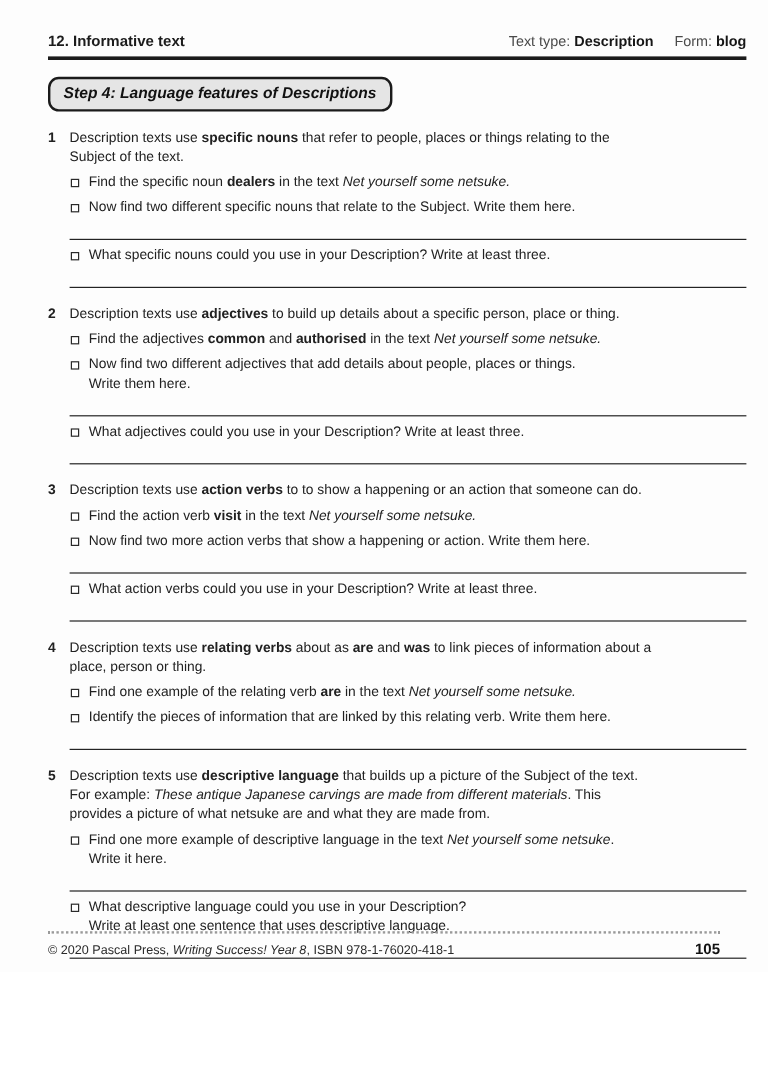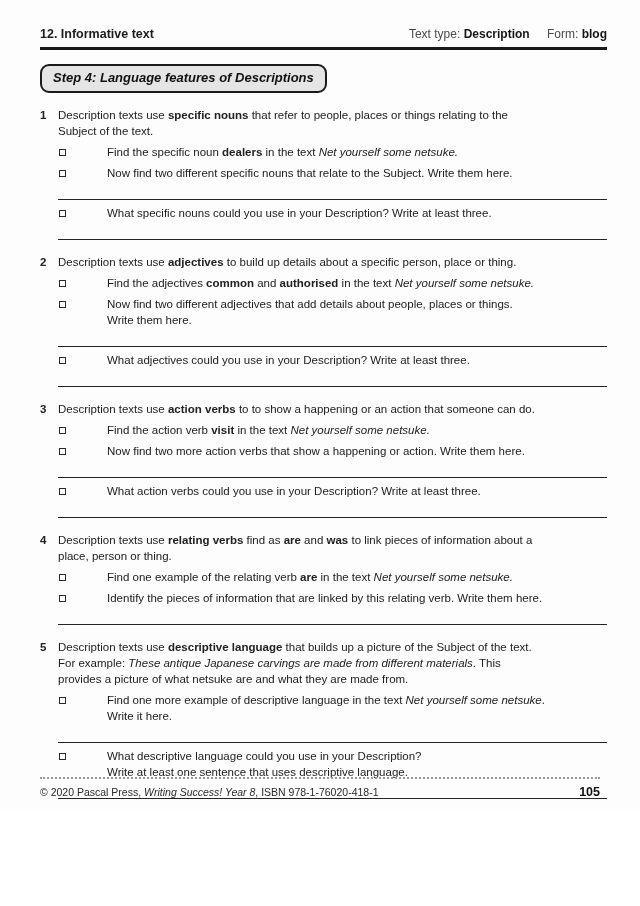--- a/index.html
+++ b/index.html
@@ -5,21 +5,21 @@
   html,body { margin:0; padding:0; background:#ffffff; }
   .page {
     position: relative;
     width: 640px; height: 810px;
     box-sizing: border-box;
     background: #fdfdfd;
     color: #212121;
     font-family: "Liberation Sans", "DejaVu Sans", sans-serif;
     font-size: 11.5px;
     line-height: 16px;
-    padding: 26px 33px 0 40px;
+    padding: 26px 18px 0 40px;
     overflow: hidden;
   }
   .b { font-weight: bold; }
   .i { font-style: italic; }
 
   
   .header-row { display:flex; justify-content:space-between; align-items:baseline; }
   .header-title { font-size:12.5px; font-weight:bold; color:#1c1c1c; }
   .header-meta { font-size:12px; color:#4a4a4a; }
   .header-meta .meta-pair { margin-left:14px; }
@@ -38,21 +38,21 @@
     font-weight:bold;
     color:#111;
     font-style:italic;
   }
 
   
   .qsection { margin-top:14px; }
   .row { display:flex; align-items:flex-start; }
   .qnum { flex:none; width:18px; font-weight:bold; }
   .qtext { flex:1; }
-  .row.bullet { margin-top:5px; padding-left:18px;gap:33px; }
+  .row.bullet { margin-top:5px; padding-left:18px; }
   .bullet-sq {
     flex:none;
     width:5px; height:5px;
     border:1.2px solid #2a2a2a;
     background:#fff;
     margin:5px 8px 0 1px;
   }
   .write-line {
     margin:17px 0 3px 18px;
     border-bottom:1.6px solid #232323;
@@ -144,21 +144,21 @@
         <div class="write-line"></div>
         <div class="row bullet">
           <span class="bullet-sq"></span>
           <div class="qtext"><span>What action verbs could you use in your Description? Write at least three.</span></div>
         </div>
         <div class="write-line"></div>
       </section>
       <section class="qsection">
         <div class="row intro">
           <span class="qnum">4</span>
-          <div class="qtext"><span>Description texts use </span><span class="b">relating verbs</span><span> find as </span><span class="b">are</span><span> and </span><span class="b">was</span><span> to link pieces of information about a</span><br><span>place, person or thing.</span></div>
+          <div class="qtext"><span>Description texts use </span><span class="b">relating verbs</span><span> about as </span><span class="b">are</span><span> and </span><span class="b">was</span><span> to link pieces of information about a</span><br><span>place, person or thing.</span></div>
         </div>
         <div class="row bullet">
           <span class="bullet-sq"></span>
           <div class="qtext"><span>Find one example of the relating verb </span><span class="b">are</span><span> in the text </span><span class="i">Net yourself some netsuke.</span></div>
         </div>
         <div class="row bullet">
           <span class="bullet-sq"></span>
           <div class="qtext"><span>Identify the pieces of information that are linked by this relating verb. Write them here.</span></div>
         </div>
         <div class="write-line"></div>

